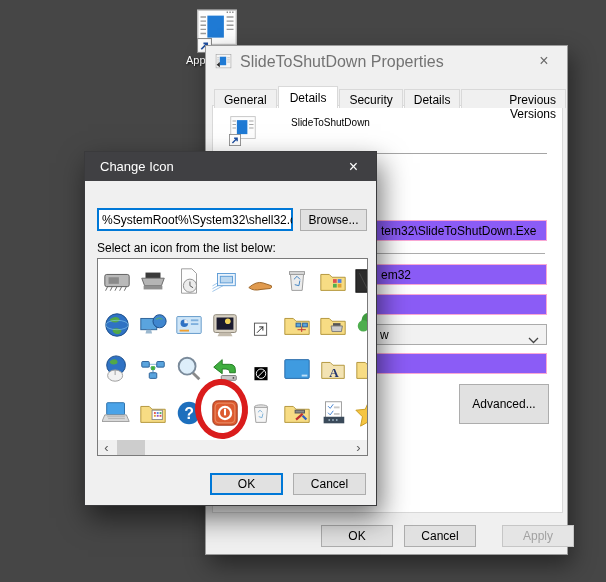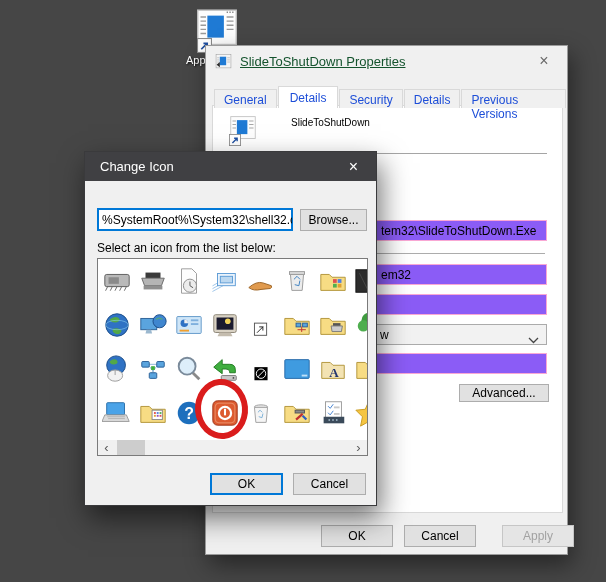--- a/index.html
+++ b/index.html
@@ -13,46 +13,46 @@
   .abs{position:absolute;}
   
   .desk-icon{left:194px;top:6px;width:46px;height:44px;z-index:1;}
   .desk-badge{left:197px;top:38px;width:15px;height:15px;z-index:2;}
   .desk-label{left:186px;top:54px;color:#fff;font-size:11px;text-shadow:1px 1px 2px rgba(0,0,0,.8);z-index:1;}
   
   .props{left:205px;top:45px;width:363px;height:510px;background:#f0f0f0;
     border:1px solid #9b9b9b;box-shadow:4px 10px 22px rgba(0,0,0,.45);z-index:2;}
   .props-titlebar{left:0;top:0;width:100%;height:31px;display:flex;align-items:center;}
   .props-title-icon{margin-left:9px;width:17px;height:17px;position:relative;}
-  .props-title{margin-left:8px;font-size:13px;color:#14532d;text-decoration:underline;}
+  .props-title{margin-left:8px;font-size:16px;color:#737373;}
   .win-close{right:0;top:0;width:46px;height:30px;display:flex;align-items:center;justify-content:center;
     color:#6b6b6b;font-size:16px;cursor:default;}
   .tab-strip{left:8px;top:40px;height:22px;display:flex;align-items:flex-end;z-index:3;}
-  .tab{font-size:12px;color:#1d4ed8;background:#f0f0f0;border:1px solid #d9d9d9;border-bottom:none;
-    padding:3px 9px 2px;height:19px;margin-right:1px;position:relative;}
+  .tab{font-size:12px;color:#000000;background:#f0f0f0;border:1px solid #d9d9d9;border-bottom:none;
+    padding:3px 9px 2px;height:19px;margin-right:1px;position:relative;text-align:right;}
   .tab.active{background:#fff;height:22px;padding:4px 11px 3px;margin-top:-3px;z-index:4;}
   .props-page{left:6px;top:59px;width:351px;height:408px;background:#fff;border:1px solid #d9d9d9;z-index:1;}
   .pp-appicon{left:16px;top:8px;width:28px;height:28px;}
   .pp-appbadge{left:16px;top:26px;width:12px;height:12px;}
   .pp-name{left:78px;top:11px;font-size:10px;color:#000;}
   .pp-hr1{left:10px;top:47px;width:324px;height:1px;background:#a5a5a5;}
   .pp-hr2{left:99px;top:147px;width:233px;height:1px;background:#acacac;}
   .field{background:#8b5cf6;border:1px solid #f9a8d4;height:21px;font-size:12px;color:#000;
     display:flex;align-items:center;white-space:nowrap;overflow:hidden;}
   .f-target{left:99px;top:114px;width:235px;padding-left:68px;}
   .f-startin{left:99px;top:158px;width:235px;padding-left:68px;}
   .f-key{left:99px;top:188px;width:235px;padding-left:68px;}
   .combo{left:99px;top:218px;width:235px;height:21px;background:#f2f2f2;border:1px solid #ababab;
     font-size:12px;display:flex;align-items:center;padding-left:67px;white-space:nowrap;overflow:hidden;}
   .combo .chev{position:absolute;right:7px;top:8px;}
   .f-comment{left:99px;top:247px;width:235px;}
   .btn{background:#e1e1e1;border:1px solid #adadad;font-size:12px;color:#000;
     display:flex;align-items:center;justify-content:center;cursor:default;}
   .b-chicon{left:152px;top:278px;width:90px;height:22px;}
-  .b-adv{left:246px;top:278px;width:90px;height:18px;}
+  .b-adv{left:246px;top:278px;width:90px;height:40px;}
   .b-ok2{left:115px;top:479px;width:72px;height:22px;}
   .b-cancel2{left:198px;top:479px;width:72px;height:22px;}
   .b-apply{left:296px;top:479px;width:72px;height:22px;background:#e5e5e5;border-color:#c6c6c6;color:#a2a2a2;}
   
   .chg{left:84px;top:151px;width:293px;height:355px;background:#f0f0f0;border:1px solid #3a3a3c;
     box-shadow:4px 12px 26px rgba(0,0,0,.55);z-index:5;}
   .chg-titlebar{left:0;top:0;width:100%;height:29px;background:#404043;display:flex;align-items:center;}
   .chg-title{margin-left:15px;font-size:13px;color:#fff;}
   .chg-close{right:0;top:0;width:45px;height:29px;display:flex;align-items:center;justify-content:center;
     color:#fff;font-size:16px;}

